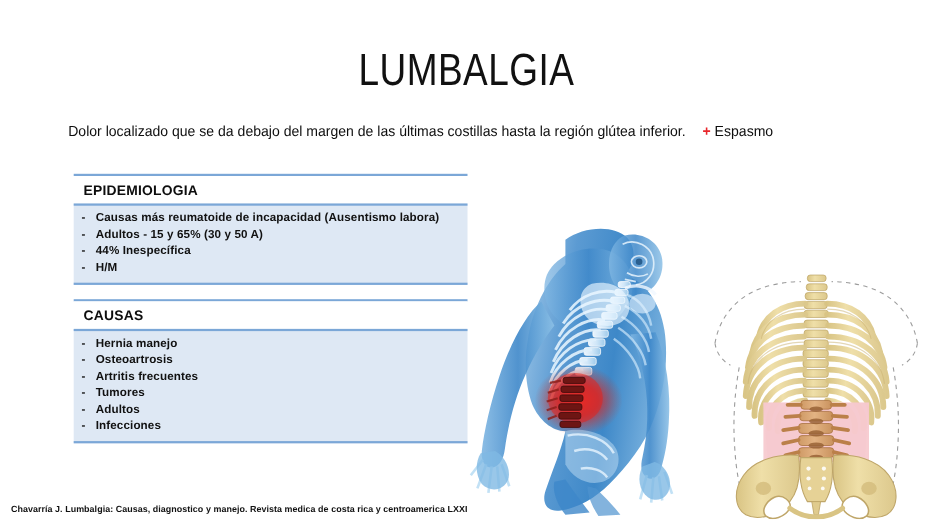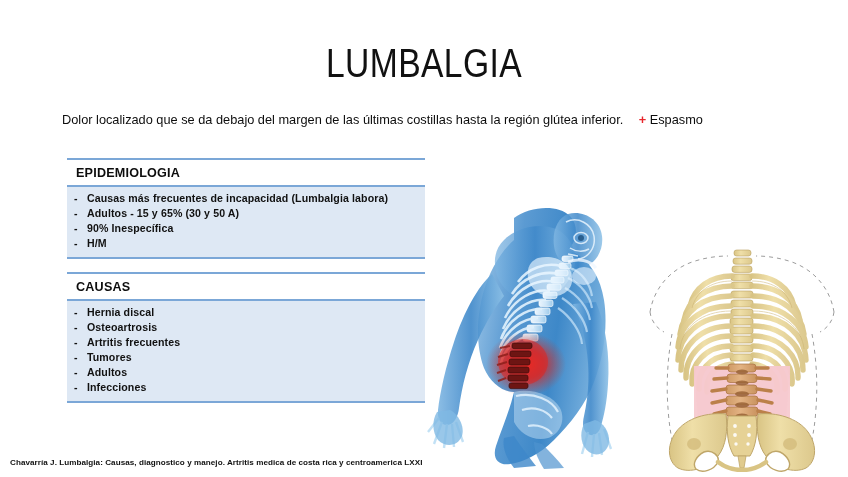--- a/index.html
+++ b/index.html
@@ -66,44 +66,44 @@
     <span>Dolor localizado que se da debajo del margen de las últimas costillas hasta la región glútea inferior.</span><span class="plus">+</span>
     <span class="esp">Espasmo</span>
   </div>
 
   <div class="box" id="box-epi">
     <div class="rule"></div>
     <div class="head">EPIDEMIOLOGIA</div>
     <div class="list">
       <div class="item">
         <span class="dash">-</span>
-        <span class="txt">Causas más frecuentes de incapacidad (Lumbalgia labora)</span>
+        <span class="txt">Causas más reumatoide de incapacidad (Ausentismo labora)</span>
       </div>
       <div class="item">
         <span class="dash">-</span>
         <span class="txt">Adultos - 15 y 65% (30 y 50 A)</span>
       </div>
       <div class="item">
         <span class="dash">-</span>
-        <span class="txt">90% Inespecífica</span>
+        <span class="txt">44% Inespecífica</span>
       </div>
       <div class="item">
         <span class="dash">-</span>
         <span class="txt">H/M</span>
       </div>
     </div>
   </div>
 
   <div class="box" id="box-cau">
     <div class="rule"></div>
     <div class="head">CAUSAS</div>
     <div class="list">
       <div class="item">
         <span class="dash">-</span>
-        <span class="txt">Hernia discal</span>
+        <span class="txt">Hernia manejo</span>
       </div>
       <div class="item">
         <span class="dash">-</span>
         <span class="txt">Osteoartrosis</span>
       </div>
       <div class="item">
         <span class="dash">-</span>
         <span class="txt">Artritis frecuentes</span>
       </div>
       <div class="item">
@@ -114,21 +114,21 @@
         <span class="dash">-</span>
         <span class="txt">Adultos</span>
       </div>
       <div class="item">
         <span class="dash">-</span>
         <span class="txt">Infecciones</span>
       </div>
     </div>
   </div>
 
-  <div class="footer">Chavarría J. Lumbalgia: Causas, diagnostico y manejo. Artritis medica de costa rica y centroamerica LXXI</div>
+  <div class="footer">Chavarría J. Lumbalgia: Causas, diagnostico y manejo. Revista medica de costa rica y centroamerica LXXI</div>
 
   <div class="fig" id="fig-human">
     <svg viewBox="0 0 230 275" xmlns="http://www.w3.org/2000/svg">
       <defs>
         <linearGradient id="skin" x1="0" y1="0" x2="1" y2="0.3">
           <stop offset="0" stop-color="#9cc6e8"></stop>
           <stop offset=".35" stop-color="#4f93cf"></stop>
           <stop offset=".7" stop-color="#2f7fc4"></stop>
           <stop offset="1" stop-color="#6aa8da"></stop>
         </linearGradient>

